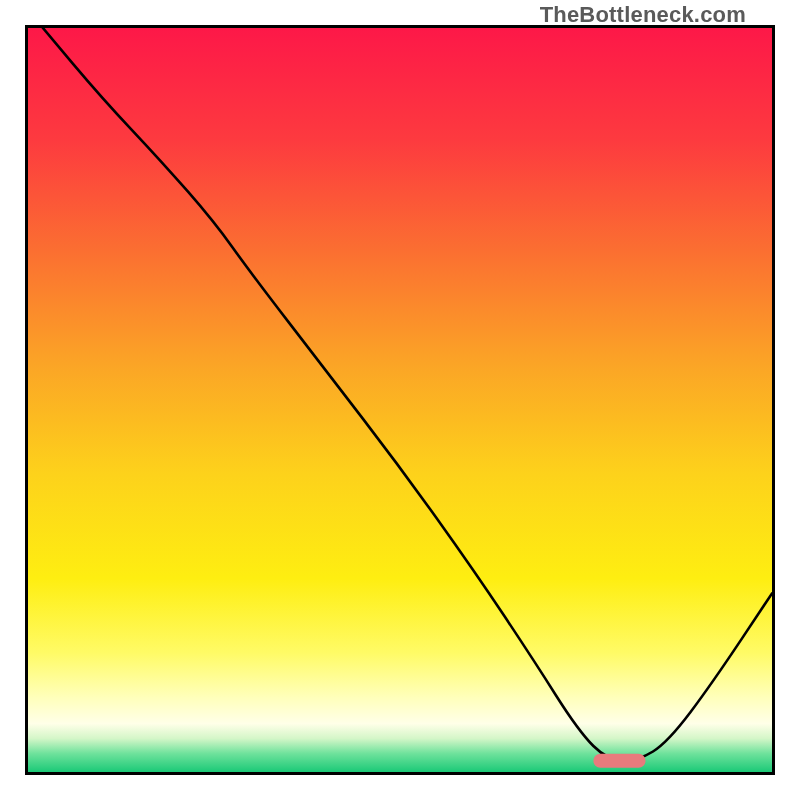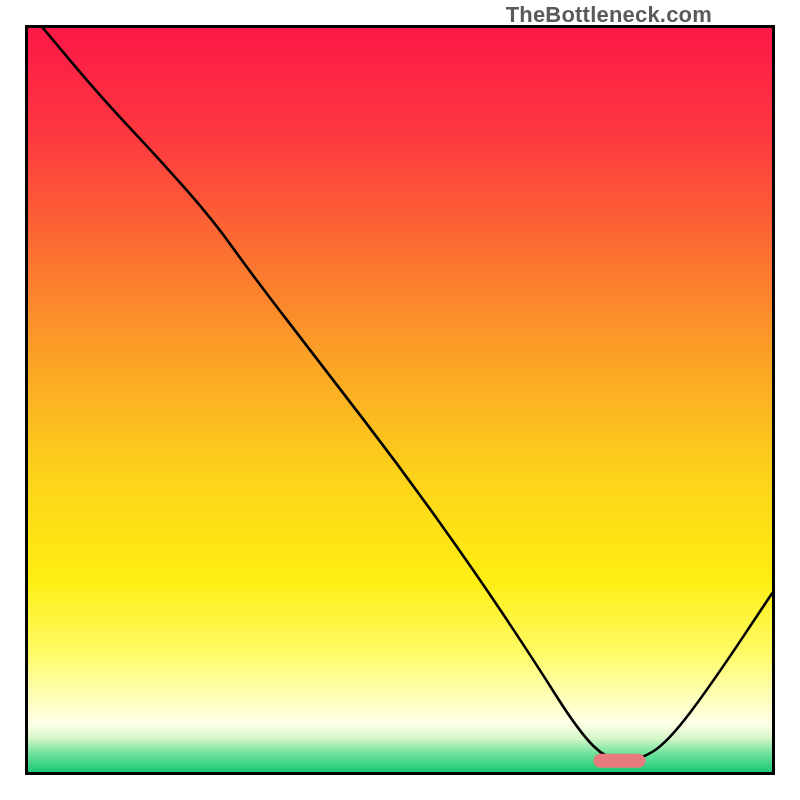--- a/index.html
+++ b/index.html
@@ -7,20 +7,21 @@
     padding: 0;
     width: 800px;
     height: 800px;
     background: #ffffff;
     font-family: Arial, Helvetica, sans-serif;
   }
   .outer {
     position: relative;
     width: 720px;
     height: 800px;
+    padding-left: 34px;
   }
   .watermark {
     position: absolute;
     top: 2px;
     right: 8px;
     font-size: 22px;
     font-weight: 600;
     color: #5a5a5a;
     letter-spacing: 0.2px;
   }

